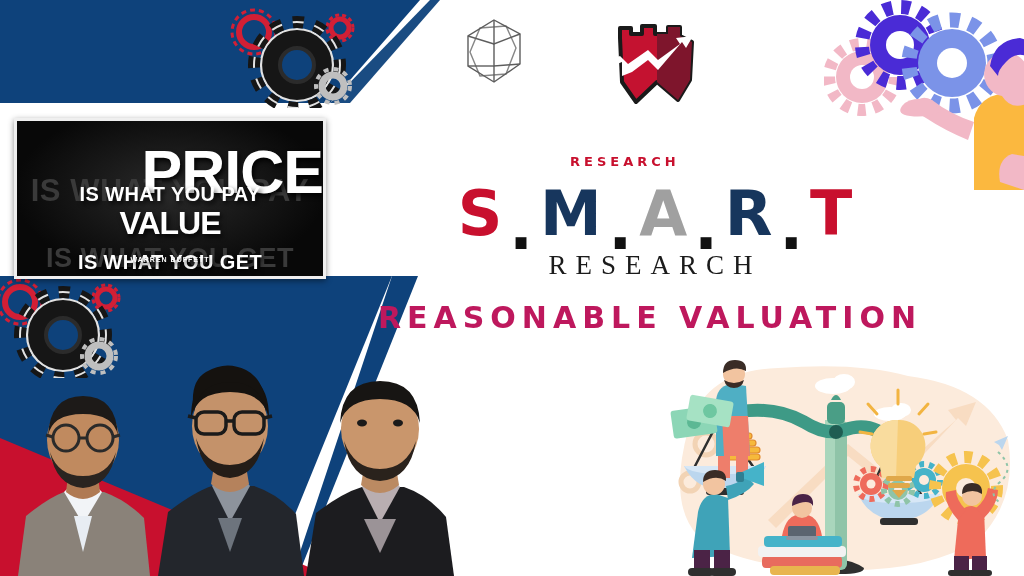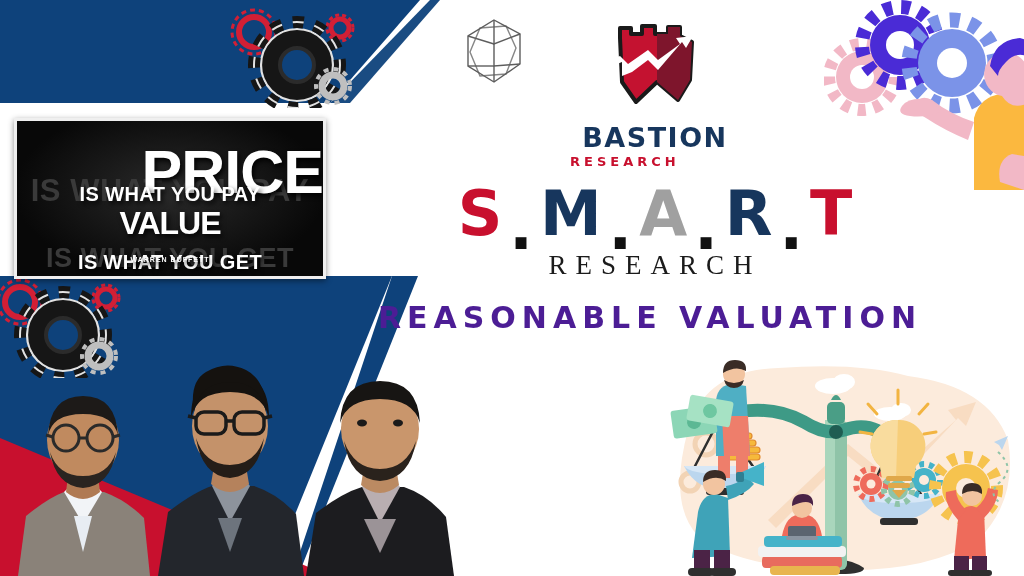--- a/index.html
+++ b/index.html
@@ -59,21 +59,21 @@
   .smart{position:absolute;left:455px;top:178px;width:400px;height:72px;
     display:flex;align-items:center;justify-content:center;gap:0;}
   .smart span{font-family:"DejaVu Sans",sans-serif;font-weight:800;font-size:62px;line-height:1;}
   .s-dot{font-size:30px;position:relative;top:14px;padding:0 7px;color:#111;}
   .framework{position:absolute;left:455px;top:250px;width:400px;text-align:center;
     font-family:"Liberation Serif",serif;font-size:27px;letter-spacing:9px;color:#1b1b1b;}
 
   
   .headline{position:absolute;left:330px;top:300px;width:640px;text-align:center;
     font-family:"DejaVu Sans",sans-serif;font-weight:800;font-size:30px;
-    letter-spacing:6px;color:#4c1d95;}
+    letter-spacing:6px;color:#be185d;}
 
   
   .poly{position:absolute;left:458px;top:14px;width:72px;height:76px;}
 
   
   .illus-gearman{position:absolute;right:0;top:0;width:200px;height:190px;}
   .illus-scale{position:absolute;right:2px;bottom:0;width:364px;height:216px;}
 </style>
 </head>
 <body>
@@ -212,21 +212,20 @@
   <div class="logo">
     <div class="logo-mark">
       <svg width="118" height="100" viewBox="0 0 118 100">
         <path d="M22 16 L22 6 L33 6 L33 12 L44 12 L44 4 L57 4 L57 12 L70 12 L70 5 L82 5 L82 14
                  L94 20 L92 58 L80 78 L59 60 L38 80 L24 60 Z" fill="#C41230" stroke="#1a1a1a" stroke-width="4" stroke-linejoin="round"></path>
         <path d="M59 12 L59 60 L80 78 L92 58 L94 20 L82 14 L82 5 L70 5 L70 12 Z" fill="#7E152C"></path>
         <path d="M14 44 L24 40 L24 54 L34 50 L50 38 L60 48 L84 20 L88 26 L95 14 L78 16 L82 22
                  L60 38 L50 28 L30 42 L22 34 L12 38 Z" fill="#ffffff"></path>
       </svg>
     </div>
-    <div class="logo-name">BASTION</div>
     <div class="logo-sub">RESEARCH</div>
   </div>
 
   <div class="smart">
     <span style="color:#C8102E">S</span>
     <span class="s-dot">.</span>
     <span style="color:#17365D">M</span>
     <span class="s-dot">.</span>
     <span style="color:#A0A0A0">A</span>
     <span class="s-dot">.</span>

